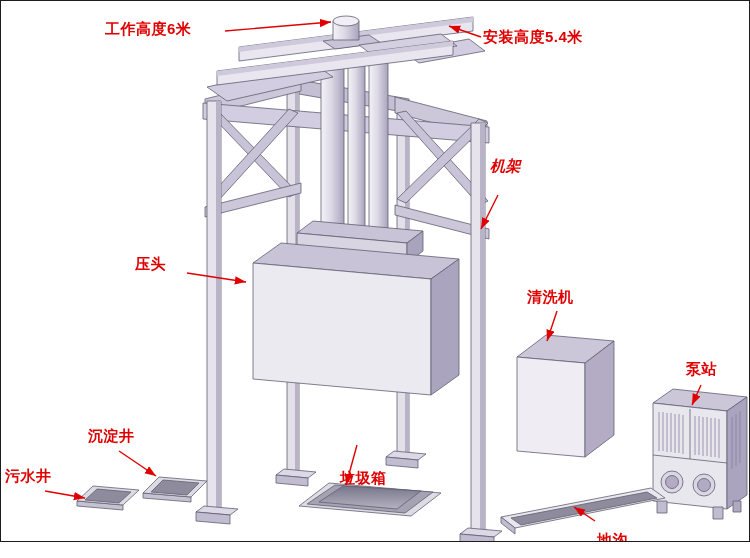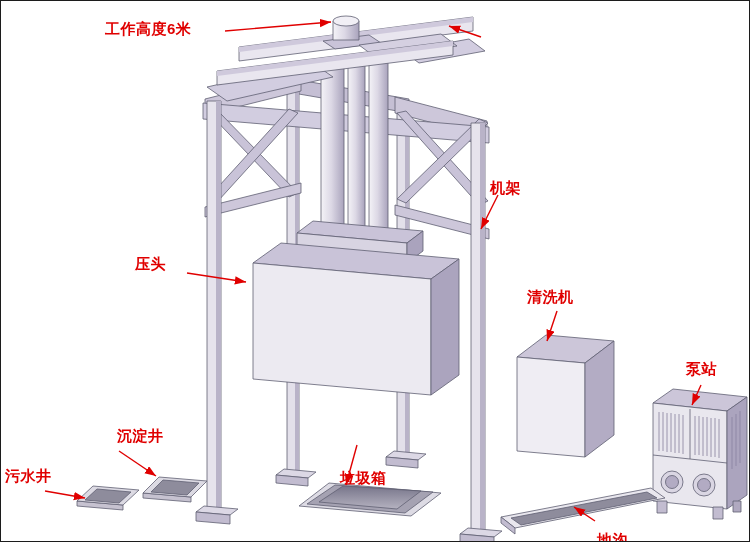--- a/index.html
+++ b/index.html
@@ -194,22 +194,23 @@
     <line x1="556" y1="310" x2="546" y2="340" marker-end="url(#ah)"></line>
     <line x1="700" y1="384" x2="691" y2="404" marker-end="url(#ah)"></line>
     <line x1="118" y1="450" x2="155" y2="475" marker-end="url(#ah)"></line>
     <line x1="44" y1="490" x2="84" y2="497" marker-end="url(#ah)"></line>
     <line x1="356" y1="444" x2="345" y2="484" marker-end="url(#ah)"></line>
     <line x1="594" y1="520" x2="573" y2="506" marker-end="url(#ah)"></line>
   </g>
 </svg>
 
 <div class="lbl" style="left:104px; top:19px;">工作高度6米</div>
-<div class="lbl" style="left:489px; top:178px;">机架</div>
+<div class="lbl" style="left:482px; top:27px;">安装高度5.4米</div>
+<div class="lbl" style="left:489px; top:156px;font-style:italic;">机架</div>
 <div class="lbl" style="left:134px; top:254px;text-align:center;">压头</div>
 <div class="lbl" style="left:526px; top:287px;">清洗机</div>
 <div class="lbl" style="left:685px; top:359px;text-align:right;">泵站</div>
-<div class="lbl" style="left:87px;  top:426px;margin-left:29px;">沉淀井</div>
+<div class="lbl" style="left:87px;  top:426px;">沉淀井</div>
 <div class="lbl" style="left:4px;   top:466px;">污水井</div>
 <div class="lbl" style="left:339px; top:420px;margin-top:48px;">垃圾箱</div>
 <div class="lbl" style="left:596px; top:511px;margin-top:19px;">地沟</div>
 
 </div>
 
 </body></html>

